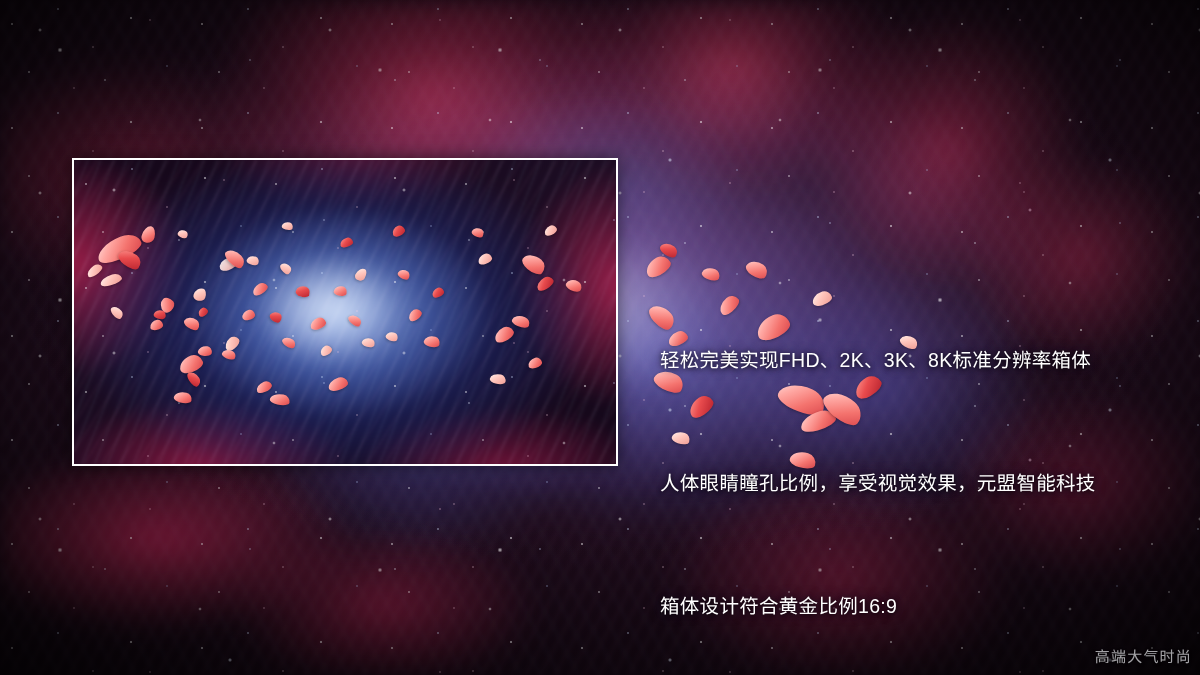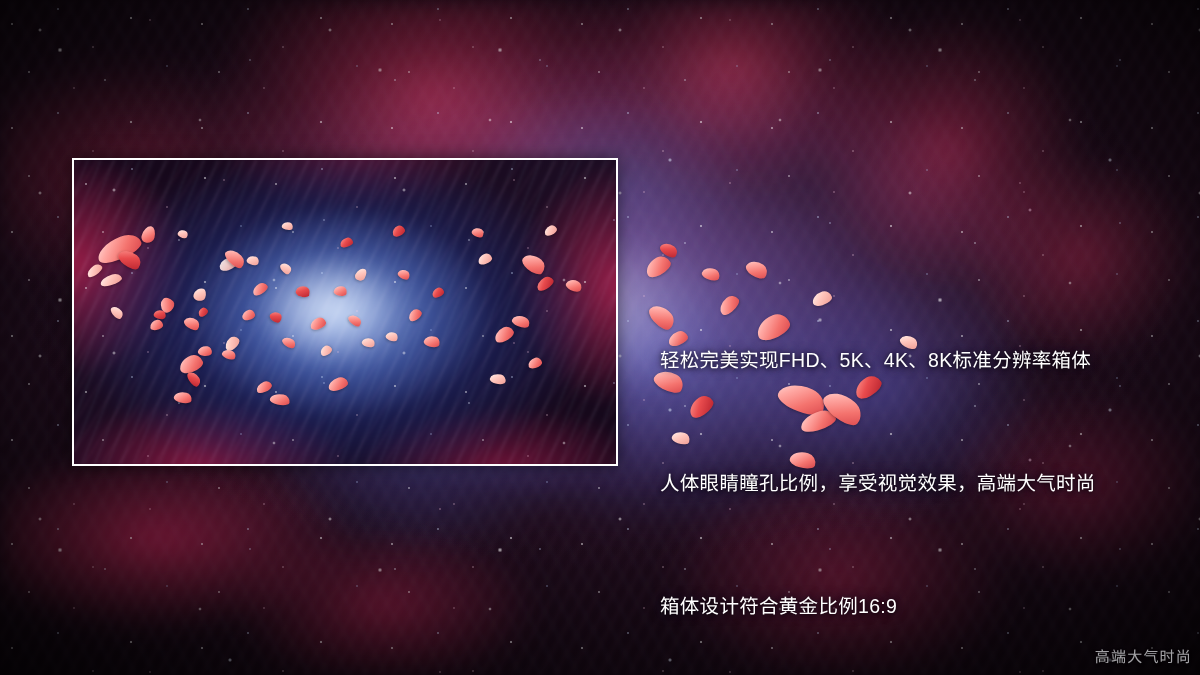--- a/index.html
+++ b/index.html
@@ -294,20 +294,20 @@
           <div class="petal pale" style="left: 416px; top: 214px; width: 16px; height: 10px; transform: rotate(14deg);"></div>
           <div class="petal" style="left: 454px; top: 198px; width: 14px; height: 10px; transform: rotate(-16deg);"></div>
           <div class="petal" style="left: 492px; top: 120px; width: 16px; height: 11px; transform: rotate(26deg);"></div>
           <div class="petal pale" style="left: 470px; top: 66px; width: 13px; height: 9px; transform: rotate(-24deg);"></div>
           <div class="petal pale" style="left: 208px; top: 62px; width: 11px; height: 8px; transform: rotate(16deg);"></div>
         </div>
     </div>
   </div>
 
   <div id="body-copy">
-    <span class="line">轻松完美实现FHD、5K、4K、8K标准分辨率箱体</span>
-    <span class="line">人体眼睛瞳孔比例，享受视觉效果，高端大气时尚</span>
+    <span class="line">轻松完美实现FHD、2K、3K、8K标准分辨率箱体</span>
+    <span class="line">人体眼睛瞳孔比例，享受视觉效果，元盟智能科技</span>
     <span class="line">箱体设计符合黄金比例16:9</span>
   </div>
 
   <div id="watermark">高端大气时尚</div>
 
 </div>
 
 </body></html>

